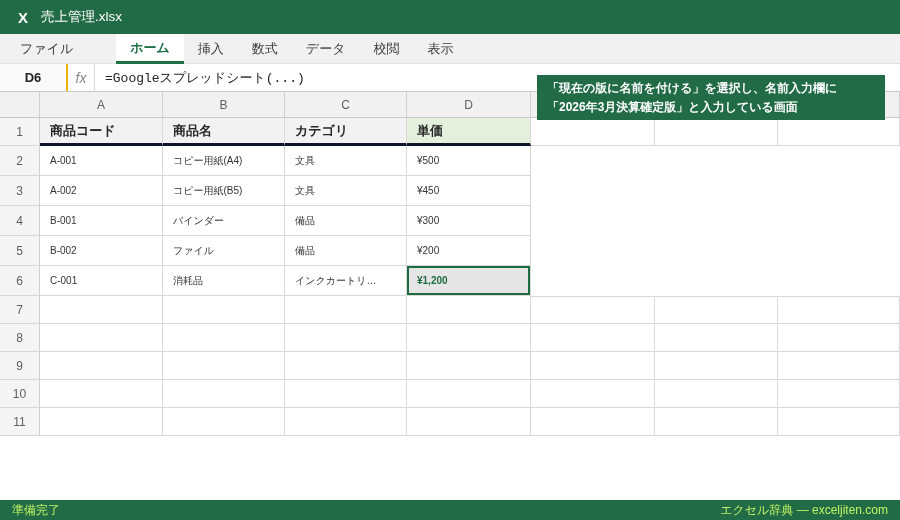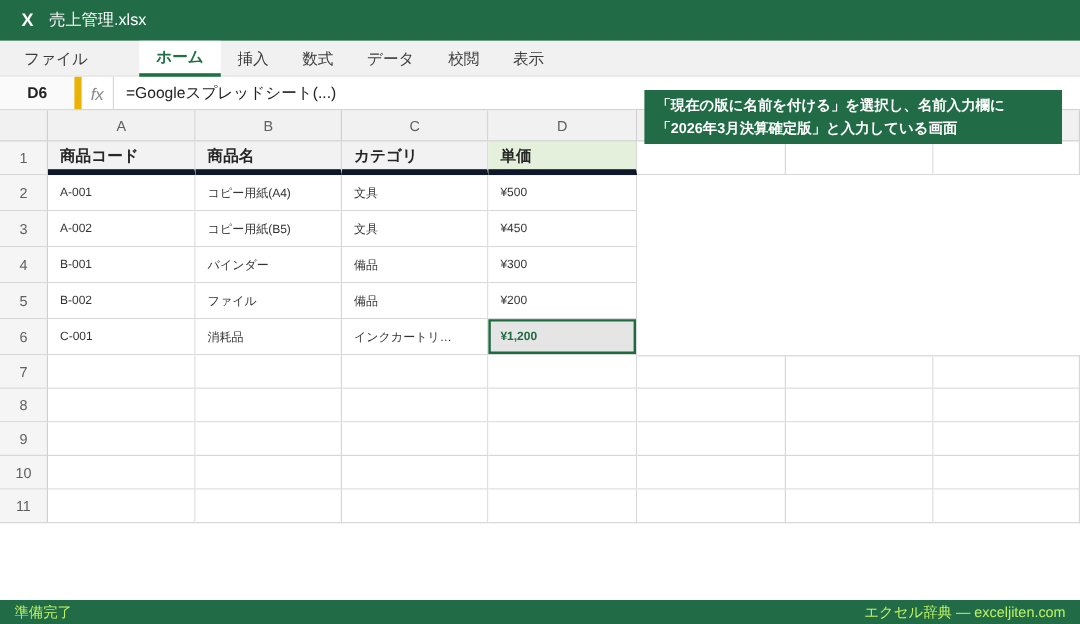--- a/index.html
+++ b/index.html
@@ -31,30 +31,30 @@
     border-bottom: 3px solid #1e7145; margin-bottom: -1px; margin-left: 29px;
   }
   
   .formulabar {
     height: 28px; background: #ffffff; border-bottom: 1px solid #c9c9c9;
     display: flex; align-items: stretch;
   }
   .namebox {
     width: 68px; display: flex; align-items: center; justify-content: center;
     font-size: 13px; font-weight: bold; color: #222; background: #fafafa;
-    border-right: 6px solid #eab308;
+    border-right: 2px solid #eab308;
   }
   .fxbox {
     width: 27px; display: flex; align-items: center; justify-content: center;
     font-size: 14px; font-style: italic; color: #8a8a8a;
     border-right: 1px solid #d9d9d9;
   }
   .formulainput {
     flex: 1; display: flex; align-items: center; padding-left: 10px;
-    font-family: Liberation Sans, sans-serif; font-size: 13px; color: #222;
+    font-family: Liberation Mono, monospace; font-size: 13px; color: #222;
   }
   
   #grid {
     display: grid;
     grid-template-columns: 40px 123px 122px 122px 124px 124px 123px 122px;
     grid-template-rows: 26px 28px 30px 30px 30px 30px 30px 28px 28px 28px 28px 28px;
     width: 900px;
   }
   .corner {
     background: #f1f1f1; border-right: 1px solid #d0d0d0; border-bottom: 1px solid #c9c9c9;
@@ -68,21 +68,21 @@
     background: #f5f5f5; border-right: 1px solid #d0d0d0; border-bottom: 1px solid #d8d8d8;
     display: flex; align-items: center; justify-content: center;
     font-size: 12px; color: #5f5f5f;
   }
   .cell {
     background: #fff; border-right: 1px solid #d8d8d8; border-bottom: 1px solid #d8d8d8;
     display: flex; align-items: center; padding-left: 10px;
     font-size: 10px; color: #333; white-space: nowrap; overflow: hidden;
   }
   .hcell {
-    background: #f2f2f2; border-right: 1px solid #d8d8d8; border-bottom: 5px solid #0f172a;
+    background: #f2f2f2; border-right: 1px solid #d8d8d8; border-bottom: 3px solid #0f172a;
     display: flex; align-items: center; padding-left: 10px;
     font-size: 13px; font-weight: bold; color: #262626; white-space: nowrap;
   }
   .hcell.green { background: #e4efdc; }
   .blank { background: #fff; border: none; }
   .topline { border-top: 1px solid #d8d8d8; }
   .selected {
     box-shadow: inset 0 0 0 2px #1d6b40;
     background: #e5e5e5; color: #1e6b43; font-weight: bold;
   }

